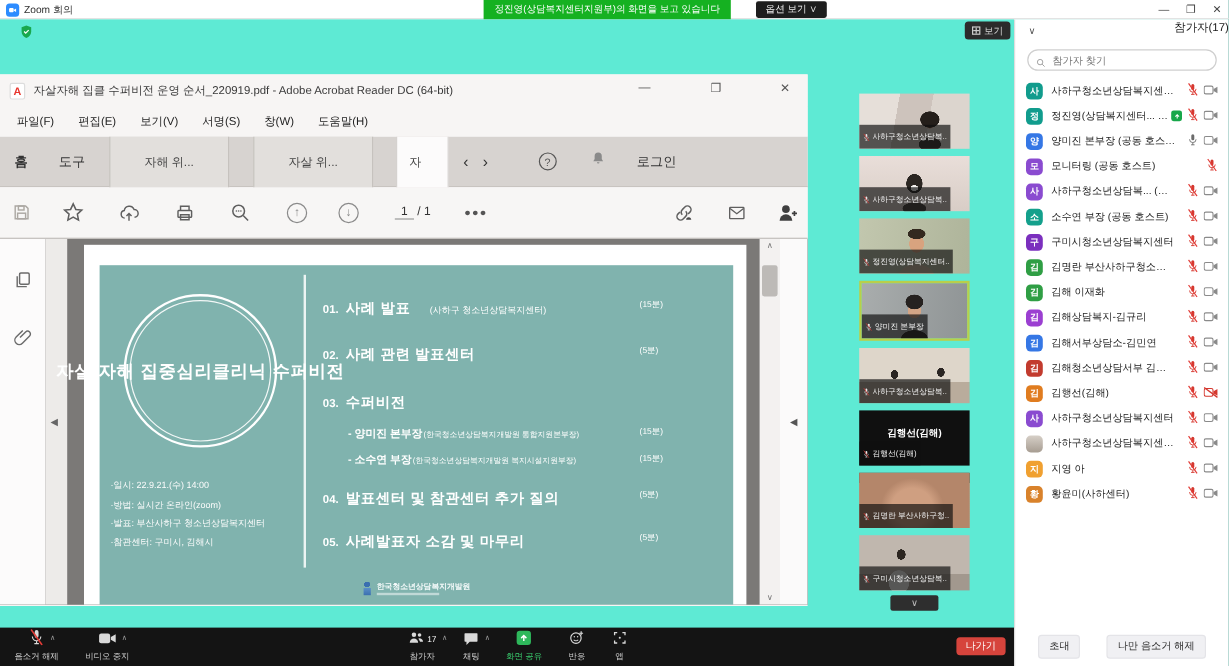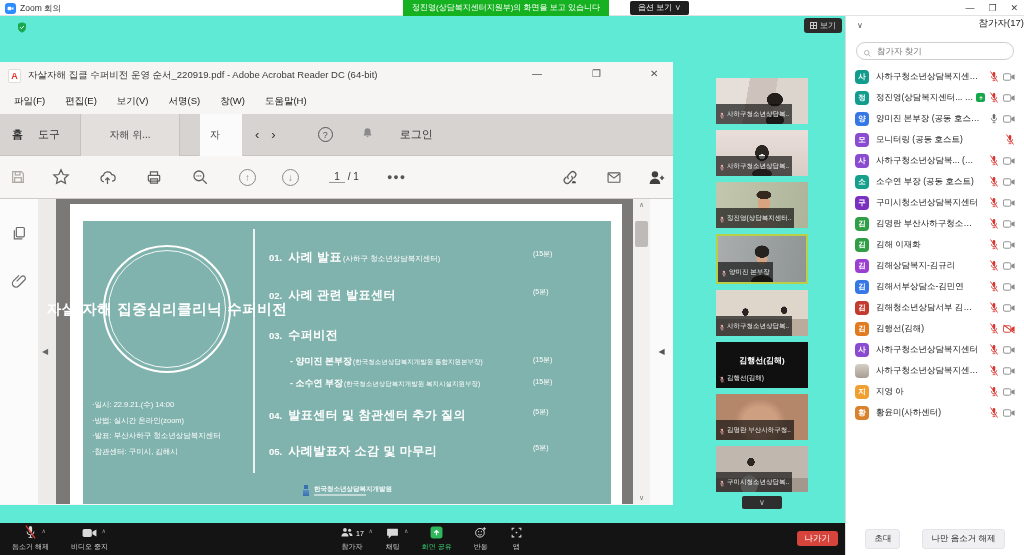--- a/index.html
+++ b/index.html
@@ -20,21 +20,21 @@
 
 .pdf{position:absolute;left:0;top:62px;width:673px;height:443px;background:#f7f5f4;z-index:4}
 .pdf-titlebar{position:relative;height:27px;background:#f7f5f4;display:flex;align-items:center}
 .pdf-ico{width:13px;height:14px;margin-left:8px;background:#fff;border:1px solid #ddd;border-radius:2px;color:#e8342c;font-size:9px;font-weight:bold;text-align:center;line-height:13px}
 .pdf-title{margin-left:7px;font-size:9.5px;color:#3a3a3a;white-space:nowrap}
 .pdf-win-btn{position:absolute;top:6px;font-size:10px;color:#555;cursor:pointer}
 .pdf-menubar{height:25px;background:#f7f5f4;display:flex;align-items:center;padding-left:4px}
 .menu-item{font-size:9.5px;color:#222;padding:0 10px;cursor:pointer}
 .pdf-tabbar{height:42px;background:#d7d3d0;display:flex;align-items:center;border-bottom:1px solid #c8c4c0}
 .ptab-home{margin-left:12px;font-size:11px;color:#333;font-weight:bold;cursor:pointer}
-.ptab-tools{margin-left:15px;font-size:11px;color:#333;cursor:pointer}
+.ptab-tools{margin-left:26px;font-size:11px;color:#333;cursor:pointer}
 .doc-tab{width:100px;height:42px;margin-left:20px;background:#e2dfdc;border-left:1px solid #c6c2be;border-right:1px solid #c6c2be;display:flex;align-items:center;justify-content:center;font-size:10px;color:#444;cursor:pointer;white-space:nowrap;overflow:hidden}
 .doc-tab.active{width:44px;margin-left:19px;background:#fcfbfb;border-color:#d5d2cf;justify-content:flex-start;padding-left:10px}
 .nav-arrows{margin-left:12px;font-size:13px;color:#333;letter-spacing:12px;cursor:pointer}
 .q-circle{margin-left:30px;width:15px;height:15px;border:1.4px solid #555;border-radius:50%;font-size:9px;color:#555;display:flex;align-items:center;justify-content:center;cursor:pointer}
 .bell{margin-left:28px;cursor:pointer}
 .login{margin-left:26px;margin-right:26px;font-size:11px;color:#333;cursor:pointer}
 .pdf-toolbar{height:43px;background:#f7f6f5;border-bottom:1px solid #cfccc8;display:flex;align-items:center}
 .pt-ico{display:flex;align-items:center;justify-content:center;cursor:pointer}
 .circ-btn{width:17px;height:17px;border:1.5px solid #8a8a8a;border-radius:50%;color:#8a8a8a;font-size:10px;display:flex;align-items:center;justify-content:center;cursor:pointer}
 .page-ind{display:flex;align-items:baseline;margin-left:30px;font-size:10px;color:#333}
@@ -53,21 +53,21 @@
 .slide{position:absolute;left:13px;top:17px;right:11px;bottom:0;background:#80b3ae;color:#fff}
 .s-circle{position:absolute;left:20px;top:24px;width:128px;height:128px;border:2px solid #fff;border-radius:50%;display:flex;flex-direction:row;align-items:center;justify-content:center;gap:5px}
 .s-circle::after{content:'';position:absolute;inset:3px;border:1.5px solid rgba(255,255,255,.9);border-radius:50%}
 .s-circle span{font-size:14.5px;font-weight:bold;letter-spacing:.5px;white-space:nowrap}
 .s-info{position:absolute;left:9px;top:176px;font-size:7.5px;line-height:15.5px;color:#fdfdfd;white-space:nowrap}
 .s-divider{position:absolute;left:170px;top:8px;width:1.5px;height:244px;background:rgba(255,255,255,.85)}
 .agenda{position:absolute;left:186px;top:18px;right:8px;bottom:0}
 .ag-row,.ag-sub{position:absolute;left:0;right:0;display:flex;align-items:baseline;white-space:nowrap}
 .ag-no{font-size:9.5px;font-weight:bold;margin-right:6px}
 .ag-title{font-size:12px;font-weight:bold;letter-spacing:.5px}
-.ag-paren{font-size:7.5px;margin-left:1px}
+.ag-paren{font-size:7.5px;margin-left:16px}
 .ag-sub{padding-left:21px}
 .ag-stitle{font-size:9px;font-weight:bold}
 .ag-sparen{font-size:6.5px;margin-left:1px}
 .ag-dur{position:absolute;left:264px;font-size:7px}
 .s-logo{position:absolute;left:0;right:0;bottom:8px;display:flex;align-items:center;justify-content:center;gap:4px}
 .s-logo .mark{width:8px;height:11px;background:radial-gradient(circle 2.5px at 50% 18%,#3a6fb0 98%,transparent),linear-gradient(#5a8fc8,#3a6fb0) 50% 100%/6px 6px no-repeat}
 .s-logo .txt{font-size:6.5px;color:#f4fafa;font-weight:bold}
 .s-logo .sub{width:52px;height:2px;background:rgba(255,255,255,.5)}
 
 .video-strip{position:absolute;left:716px;top:78px;width:92px;display:flex;flex-direction:column;gap:6px;z-index:6}
@@ -160,20 +160,21 @@
         <span class="menu-item">편집(E)</span>
         <span class="menu-item">보기(V)</span>
         <span class="menu-item">서명(S)</span>
         <span class="menu-item">창(W)</span>
         <span class="menu-item">도움말(H)</span>
       </div>
     <div class="pdf-tabbar">
       <span class="ptab-home">홈</span>
       <span class="ptab-tools">도구</span>
       <span class="doc-tab">자해 위...</span>
+      <span class="doc-tab">자살 위...</span>
       <span class="doc-tab active">자</span>
       <span class="nav-arrows">‹›</span>
       <span class="q-circle">?</span>
       <span class="bell">
         <svg width="13" height="14" viewBox="0 0 24 24">
             <path d="M12 3a5.5 5.5 0 0 0-5.5 5.5V13l-2 3.5h15L17.5 13V8.5A5.5 5.5 0 0 0 12 3z" fill="#8a8a8a"></path>
             <path d="M10 18a2 2 0 0 0 4 0z" fill="#8a8a8a"></path>
           </svg>
       </span>
       <span class="login">로그인</span>

